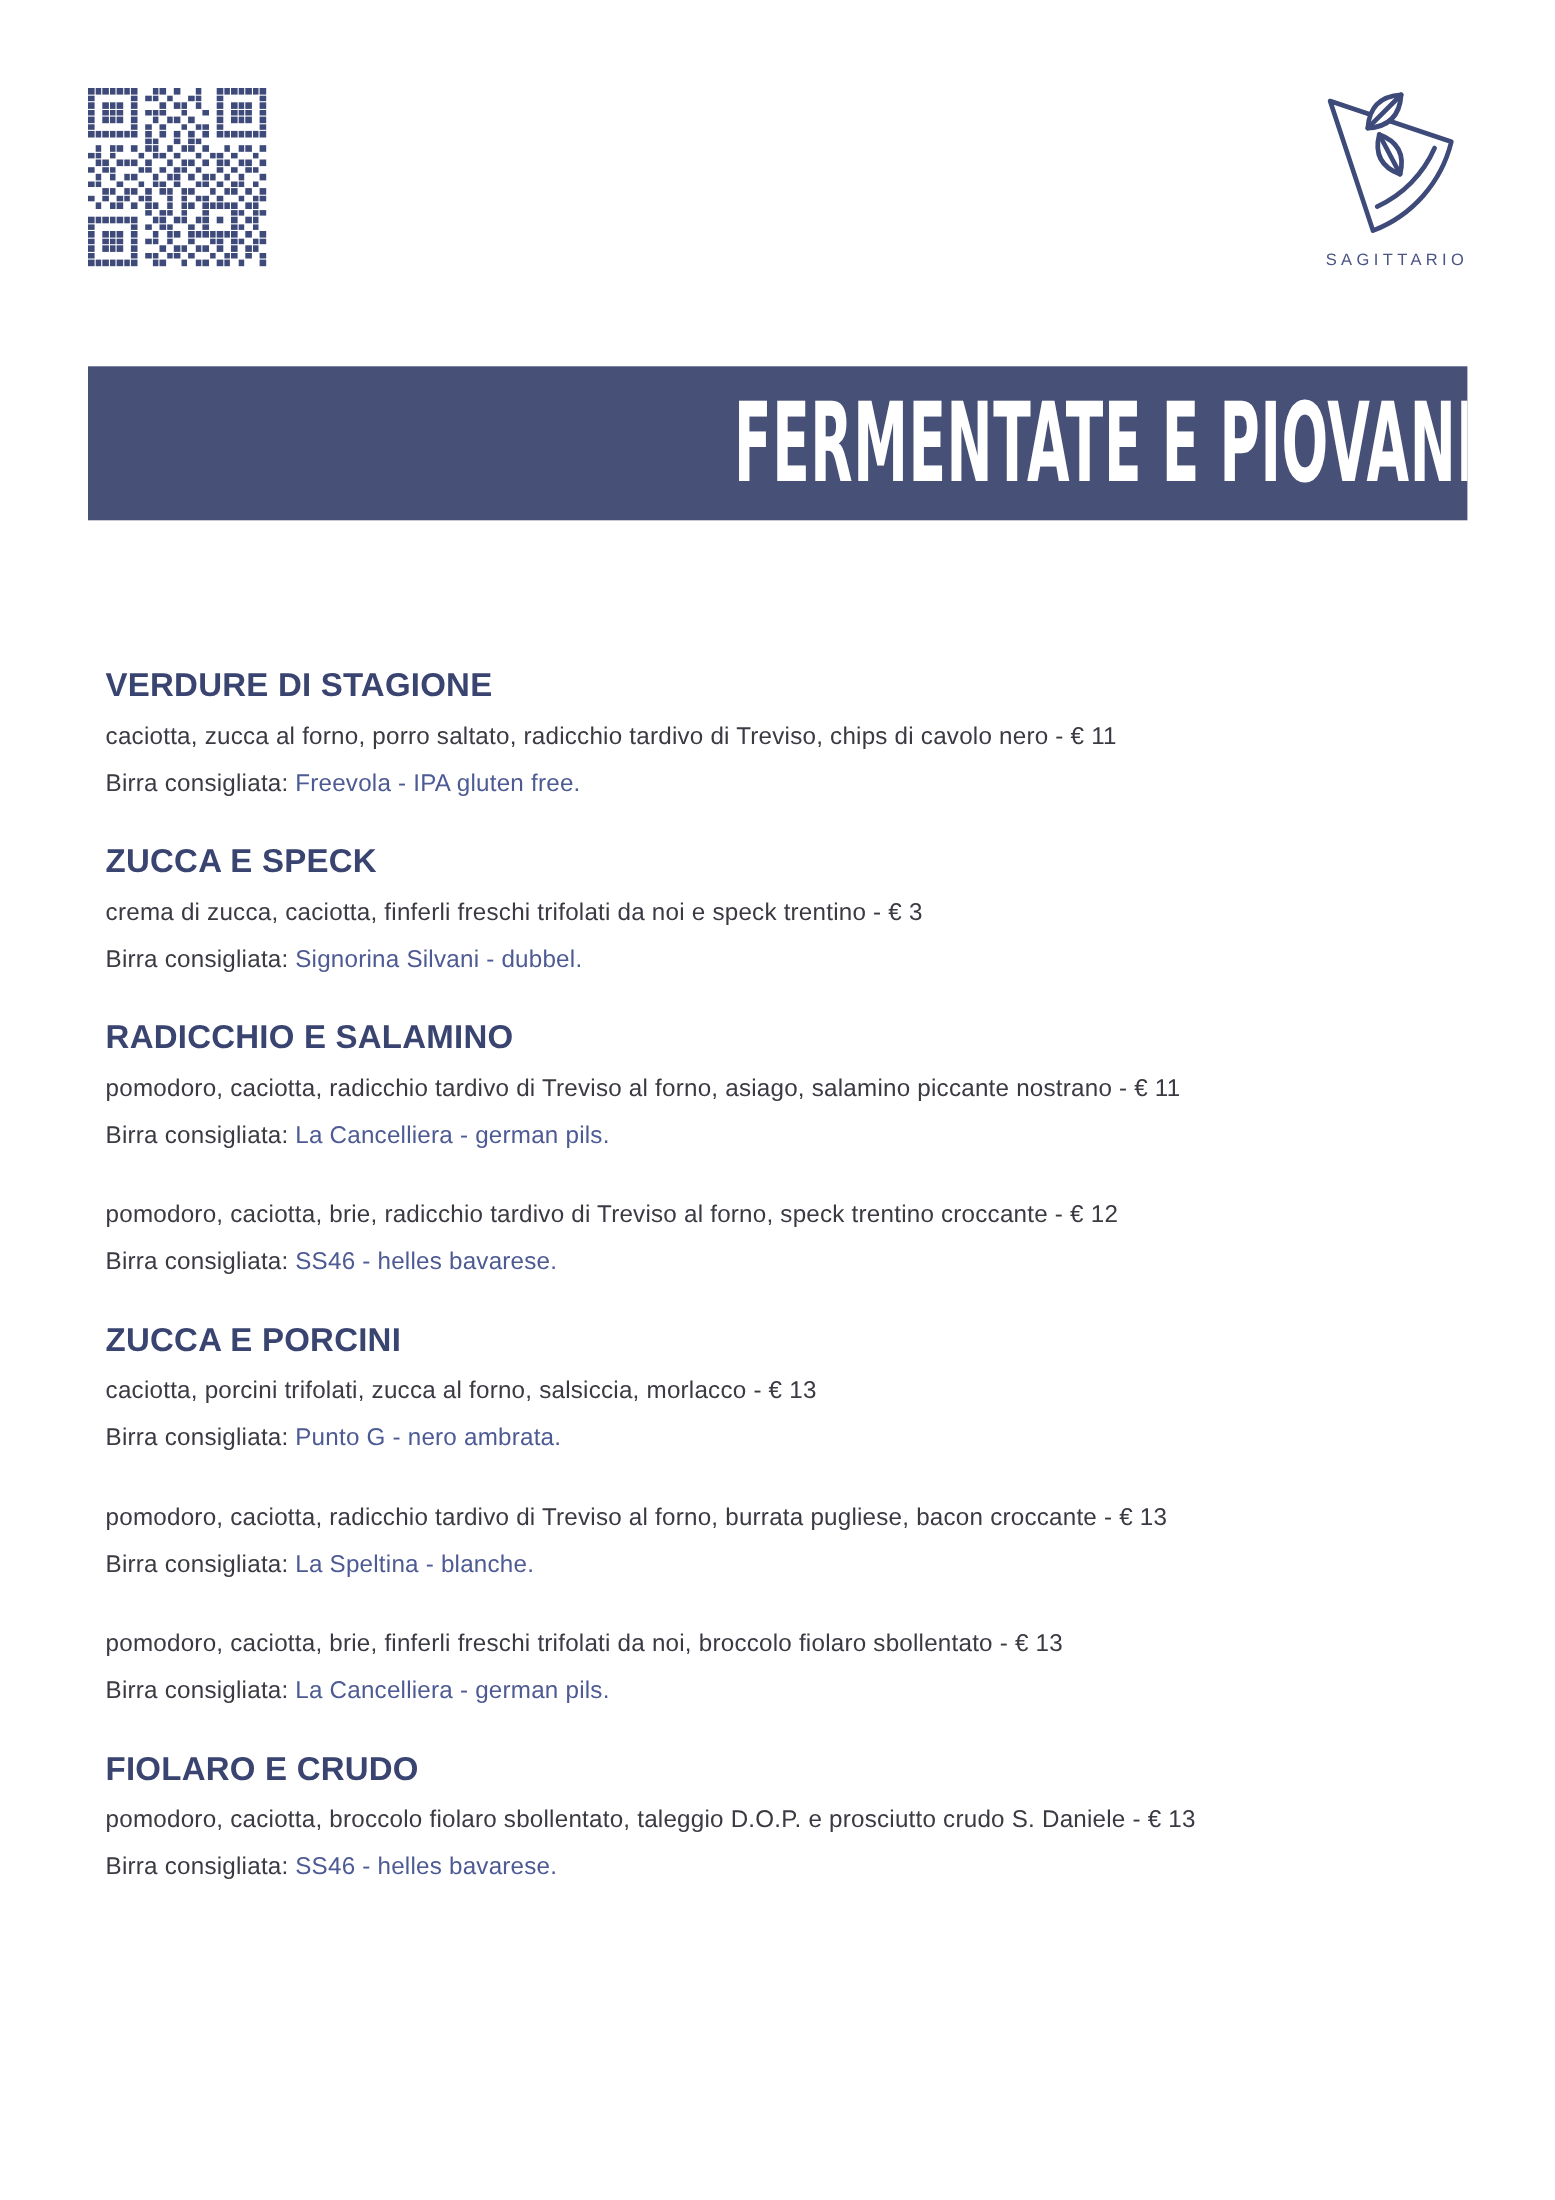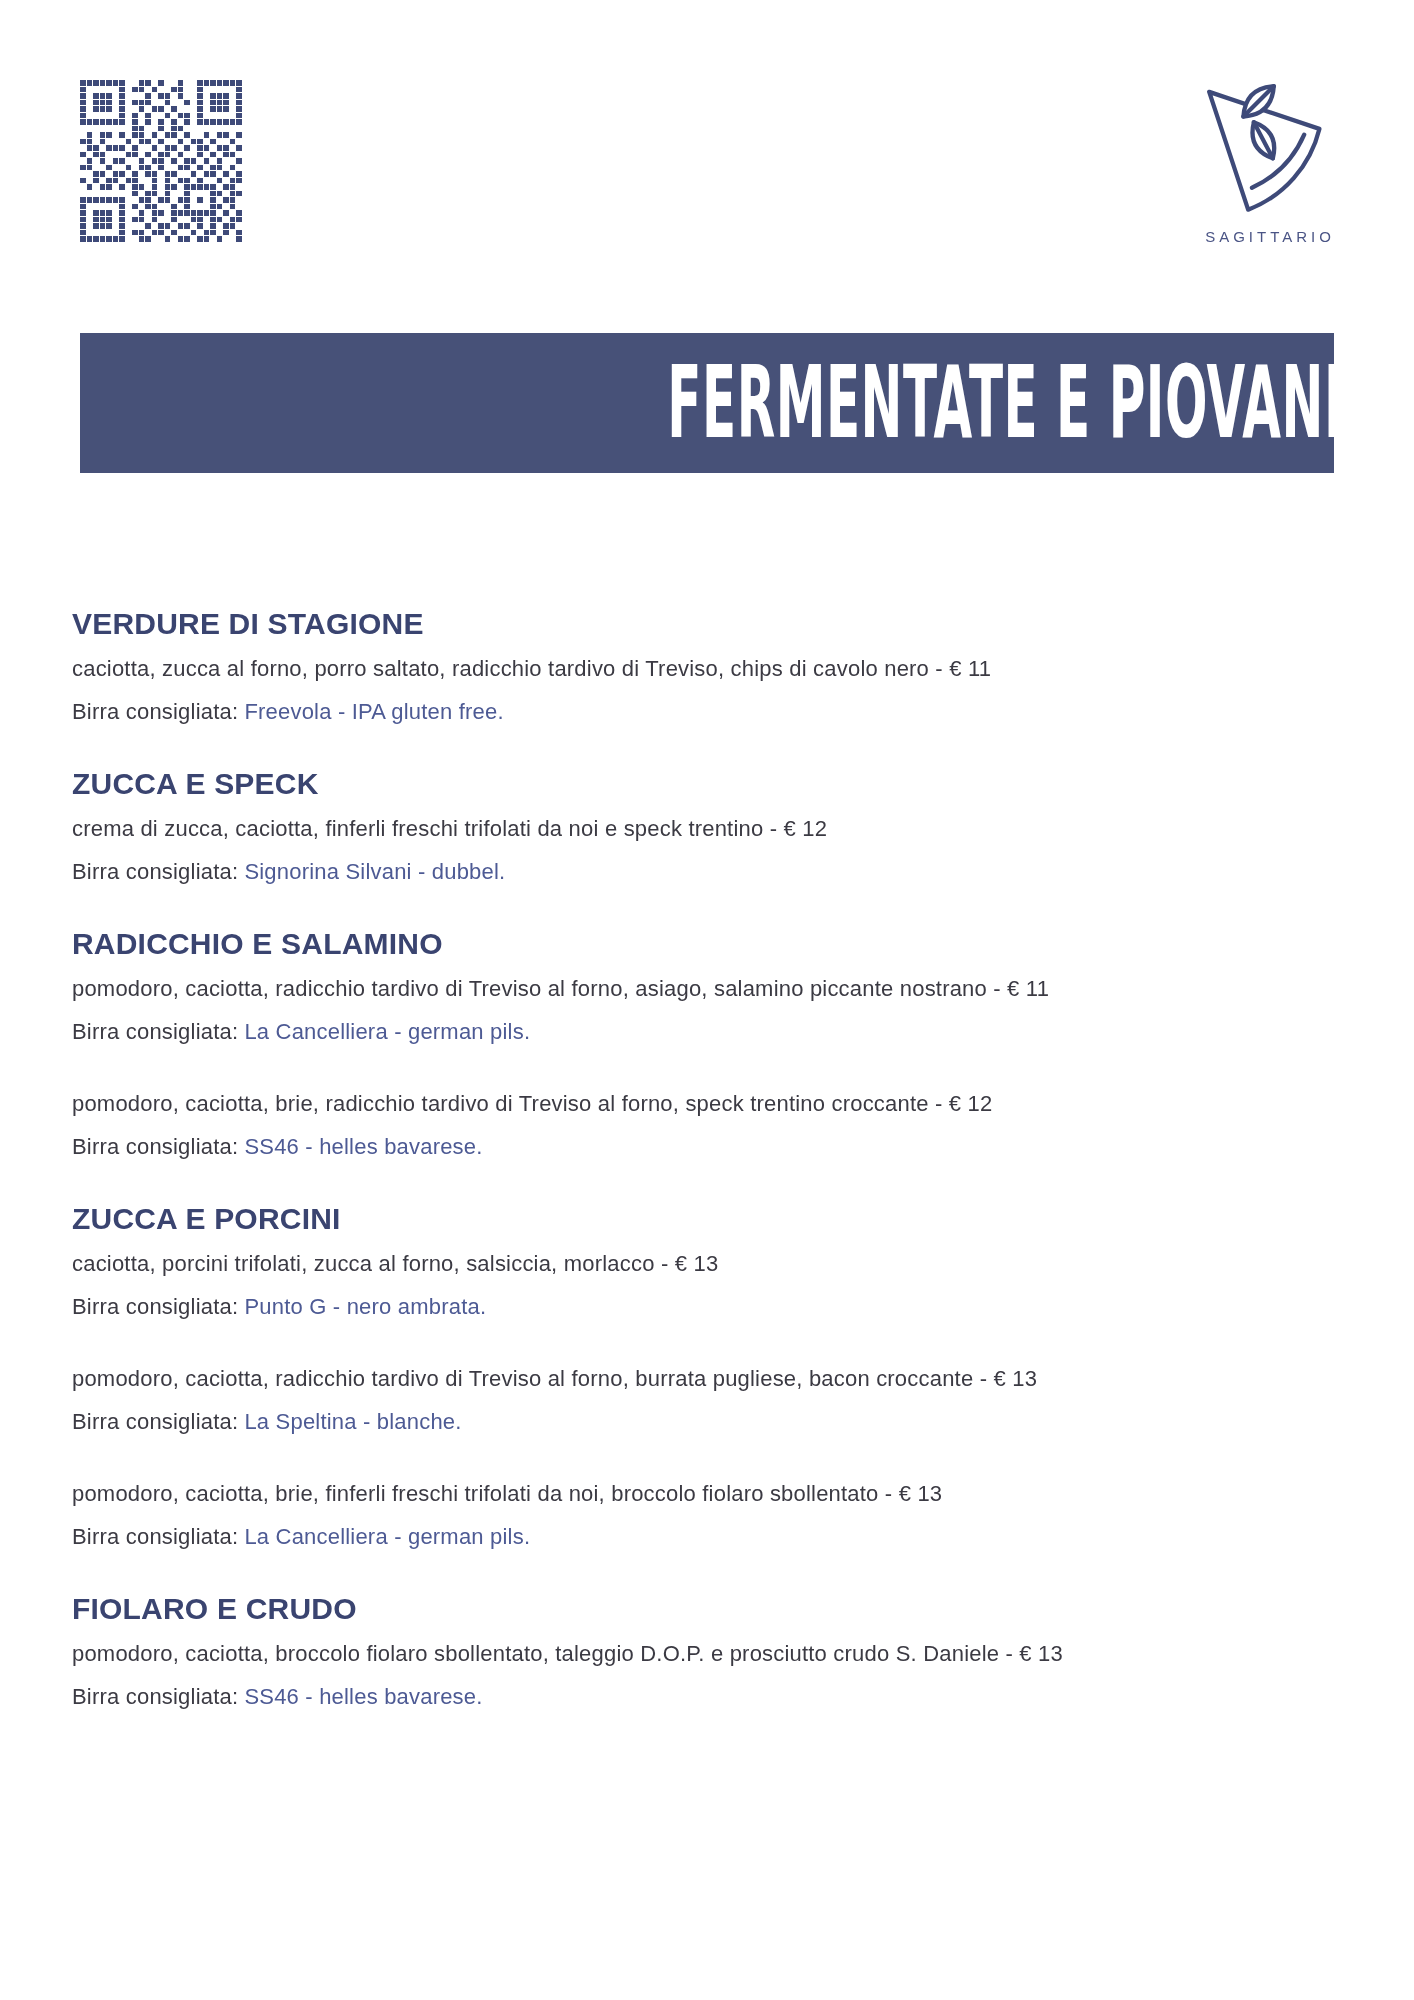--- a/index.html
+++ b/index.html
@@ -61,21 +61,21 @@
     font-size:100px;
     line-height:100px;
     color:var(--banner-fg);
     white-space:nowrap;
     transform:scaleX(0.5);
     transform-origin:center center;
     letter-spacing:1px;
   }
   
   .menu{
-    position:absolute;left:72px;top:608px;
+    position:absolute;left:96px;top:608px;
     width:1254px;
   }
   .item{margin-bottom:40px;}
   .item h2{
     font-size:30px;
     line-height:32px;
     font-weight:700;
     color:var(--heading);
     letter-spacing:0.2px;
   }
@@ -752,21 +752,21 @@
   <main class="menu" id="menu">
 
       <section class="item">
         <h2>VERDURE DI STAGIONE</h2>
         <p class="desc">caciotta, zucca al forno, porro saltato, radicchio tardivo di Treviso, chips di cavolo nero - € 11</p>
         <p class="beer"><span class="prefix">Birra consigliata:</span><span class="beer-name">Freevola - IPA gluten free.</span></p>
       </section>
 
       <section class="item">
         <h2>ZUCCA E SPECK</h2>
-        <p class="desc">crema di zucca, caciotta, finferli freschi trifolati da noi e speck trentino - € 12</p>
+        <p class="desc">crema di zucca, caciotta, finferli freschi trifolati da noi e speck trentino - € 3</p>
         <p class="beer"><span class="prefix">Birra consigliata:</span><span class="beer-name">Signorina Silvani - dubbel.</span></p>
       </section>
 
       <section class="item">
         <h2>RADICCHIO E SALAMINO</h2>
         <p class="desc">pomodoro, caciotta, radicchio tardivo di Treviso al forno, asiago, salamino piccante nostrano - € 11</p>
         <p class="beer"><span class="prefix">Birra consigliata:</span><span class="beer-name">La Cancelliera - german pils.</span></p>
       </section>
 
       <section class="item">

